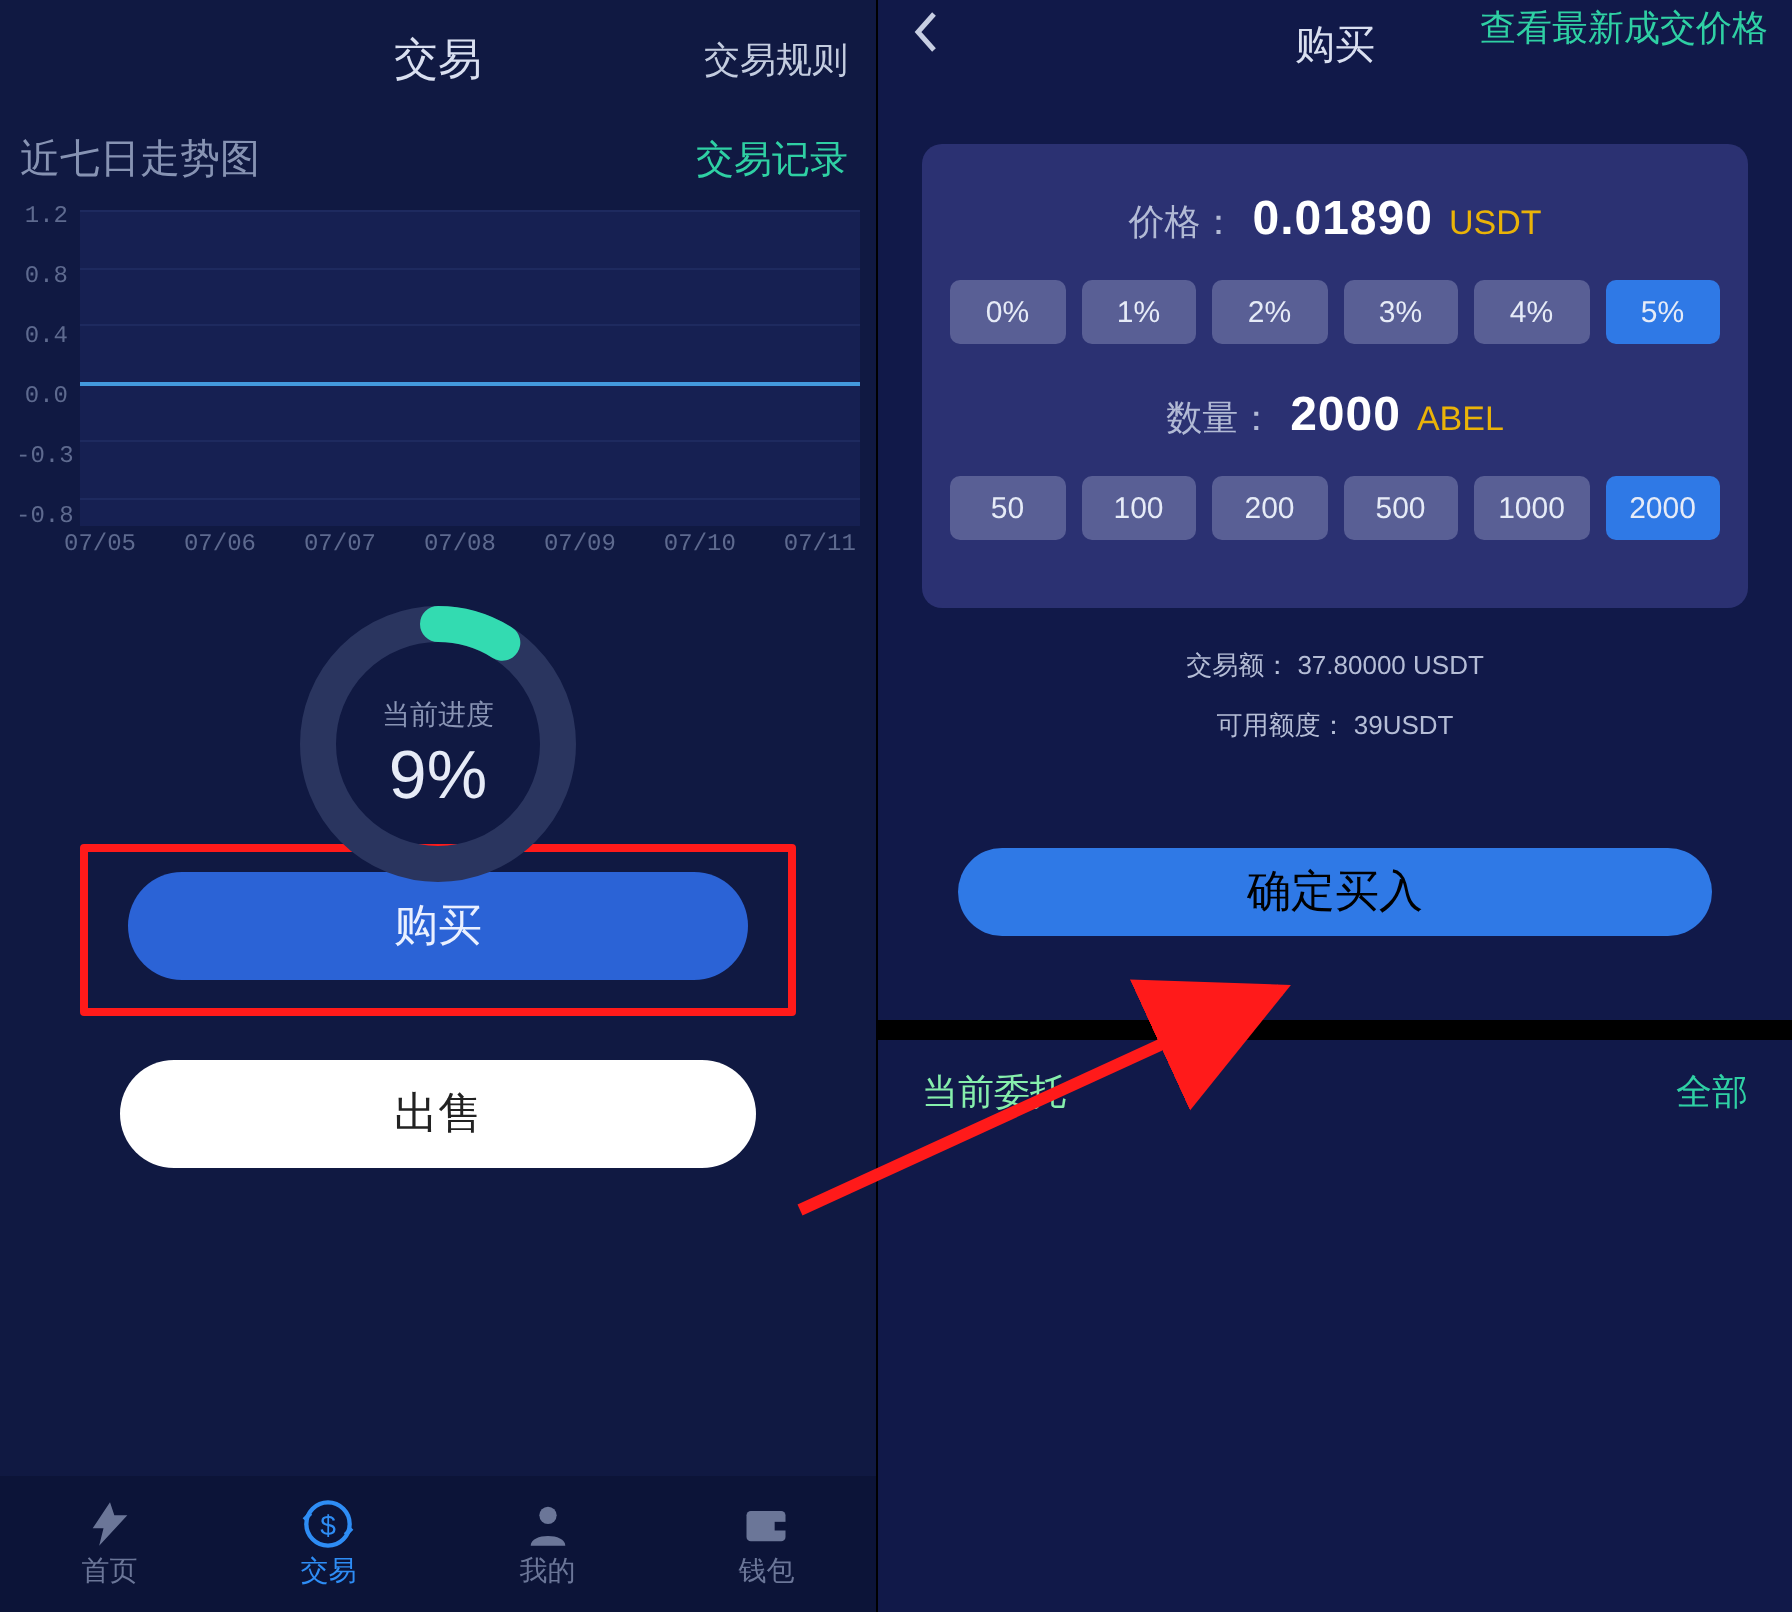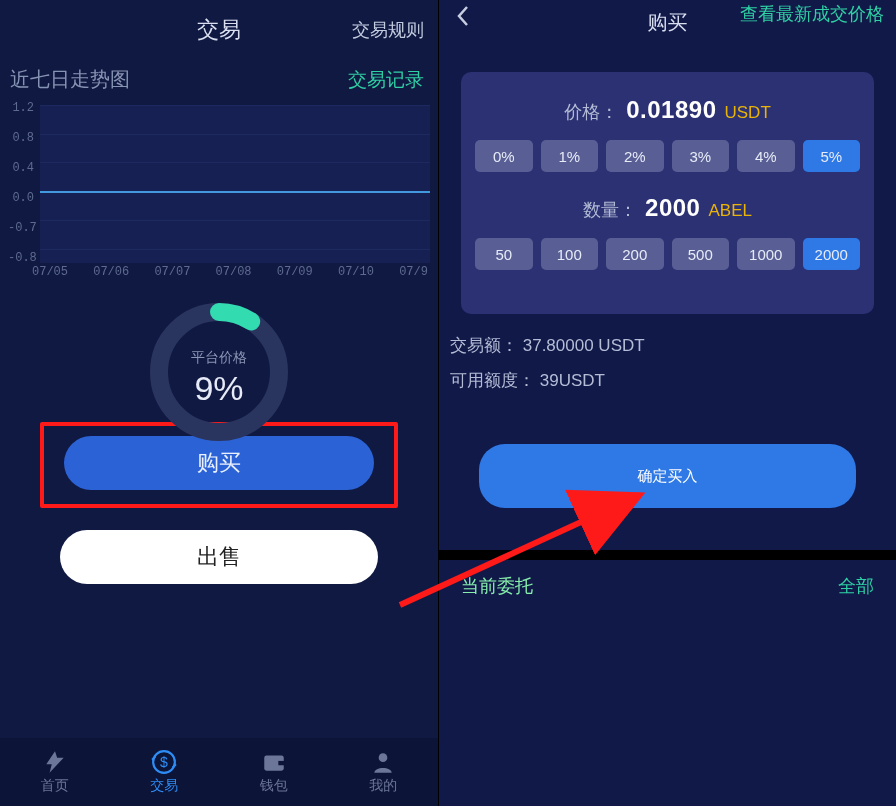--- a/index.html
+++ b/index.html
@@ -171,21 +171,21 @@
   .right-header .latest-link {
     position: absolute; right: 12px; top: 2px;
     color: #2fd0a4;
     font-size: 18px;
   }
 
   .card {
     margin: 28px 22px 0;
     background: #2b3172;
     border-radius: 10px;
-    padding: 24px 14px 28px;
+    padding: 24px 14px 18px;
   }
   .card-row {
     display: flex;
     align-items: baseline;
     justify-content: center;
     gap: 8px;
     margin-bottom: 16px;
   }
   .card-row .label { color: #b2bad5; font-size: 18px; }
   .card-row .value { color: #fff; font-size: 24px; font-weight: 600; letter-spacing: 0.5px; }
@@ -208,32 +208,33 @@
     align-items: center;
     justify-content: center;
     font-size: 15px;
     cursor: pointer;
     max-width: 64px;
   }
   .chip.active { background: #2f79e6; }
 
   .info-line {
     margin: 20px 11px 0;
-    font-size: 17px;
+    font-size: 13px;
     color: #b5bdd6;
+    text-align: center;
   }
   .info-line + .info-line { margin-top: 12px; }
 
   .confirm-btn {
     margin: 52px 40px 0;
-    height: 64px;
+    height: 44px;
     background: #2f79e6;
     border-radius: 26px;
-    color: #ffffff;
-    font-size: 15px;
+    color: #000000;
+    font-size: 22px;
     display: flex;
     align-items: center;
     justify-content: center;
     cursor: pointer;
   }
 
   .divider { margin-top: 42px; height: 10px; background: #000; }
 
   .orders-head {
     display: flex;
@@ -268,48 +269,48 @@
     <span class="title">近七日走势图</span>
     <span class="record-link">交易记录</span>
   </div>
 
   <div class="chart-area">
     <div class="y-axis" id="y-axis">
         <span>1.2</span>
         <span>0.8</span>
         <span>0.4</span>
         <span>0.0</span>
-        <span>-0.7</span>
+        <span>-0.3</span>
         <span>-0.8</span>
       </div>
     <div class="plot" id="plot">
         <div class="hgrid" style="top: 0%;"></div>
         <div class="hgrid" style="top: 18.1818%;"></div>
         <div class="hgrid" style="top: 36.3636%;"></div>
         <div class="hgrid" style="top: 54.5455%;"></div>
         <div class="hgrid" style="top: 72.7273%;"></div>
         <div class="hgrid" style="top: 90.9091%;"></div>
         <div class="zero-line" style="top: 54.5455%;"></div>
       </div>
     <div class="x-axis" id="x-axis">
         <span>07/05</span>
         <span>07/06</span>
         <span>07/07</span>
         <span>07/08</span>
         <span>07/09</span>
         <span>07/10</span>
-        <span>07/9</span>
+        <span>07/11</span>
       </div>
   </div>
 
   <svg class="progress-ring" viewBox="0 0 100 100">
     <circle cx="50" cy="50" r="40" fill="none" stroke="#2a355f" stroke-width="12"></circle>
     <circle id="ring-arc" cx="50" cy="50" r="40" fill="none" stroke="#33dbb1" stroke-width="12" stroke-linecap="round" transform="rotate(-90 50 50)" stroke-dasharray="22.61946710584651 251.32741228718345"></circle>
   </svg>
-  <div class="progress-label">平台价格</div>
+  <div class="progress-label">当前进度</div>
   <div class="progress-value">9%</div>
 
 
   <div class="highlight-box">
     <div class="btn-pill btn-buy">购买</div>
   </div>
   <div class="btn-pill btn-sell">出售</div>
 
   <div class="bottom-nav" id="bottom-nav">
       <div class="nav-item">
@@ -321,31 +322,31 @@
       <div class="nav-item active">
         <div class="nav-icon"><svg width="26" height="26" viewBox="0 0 24 24">
             <circle cx="12" cy="12" r="10" fill="none" stroke="currentColor" stroke-width="2"></circle>
             <text x="12" y="17" font-size="13" text-anchor="middle" fill="currentColor">$</text>
             <path d="M1 10 L4 7 M23 14 L20 17" stroke="currentColor" stroke-width="2" fill="none"></path>
           </svg></div>
         <span>交易</span>
       </div>
       <div class="nav-item">
         <div class="nav-icon"><svg width="26" height="26" viewBox="0 0 24 24">
+            <circle cx="12" cy="8" r="4" fill="currentColor"></circle>
+            <path d="M4 22 C4 16 20 16 20 22 Z" fill="currentColor"></path>
+          </svg></div>
+        <span>我的</span>
+      </div>
+      <div class="nav-item">
+        <div class="nav-icon"><svg width="26" height="26" viewBox="0 0 24 24">
             <rect x="3" y="6" width="18" height="14" rx="2" fill="currentColor"></rect>
             <rect x="16" y="11" width="6" height="4" fill="#0c1438"></rect>
           </svg></div>
         <span>钱包</span>
-      </div>
-      <div class="nav-item">
-        <div class="nav-icon"><svg width="26" height="26" viewBox="0 0 24 24">
-            <circle cx="12" cy="8" r="4" fill="currentColor"></circle>
-            <path d="M4 22 C4 16 20 16 20 22 Z" fill="currentColor"></path>
-          </svg></div>
-        <span>我的</span>
       </div>
     </div>
 </div>
 
 <div class="screen right">
   <div class="right-header">
     <span class="back">
       <svg width="16" height="24" viewBox="0 0 16 24">
           <path d="M12 3 L4 12 L12 21" fill="none" stroke="#c7cee2" stroke-width="2.5"></path>
         </svg>

